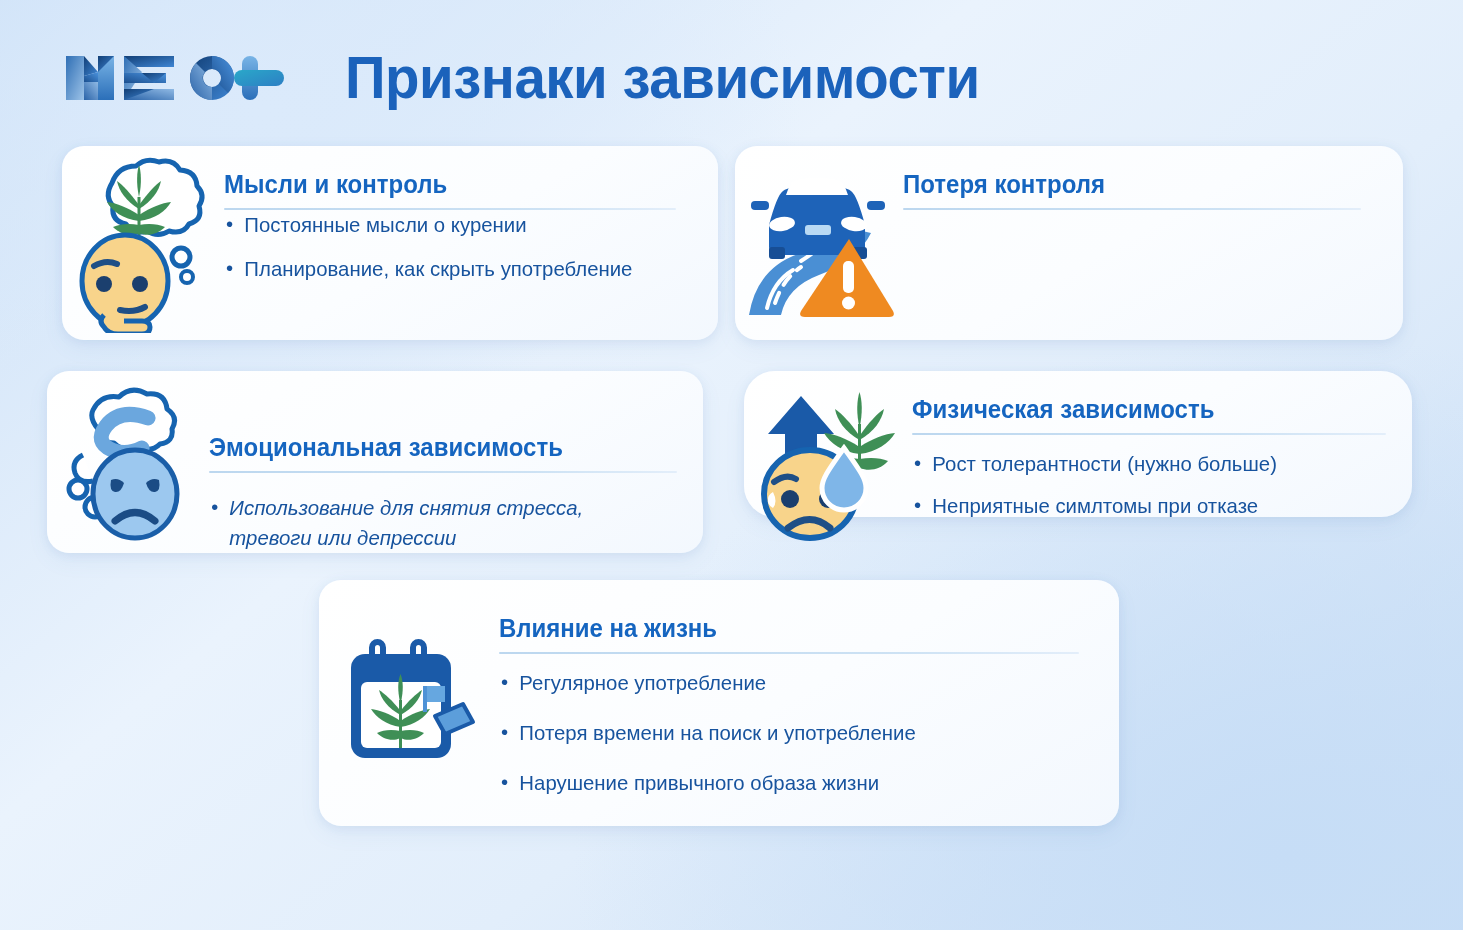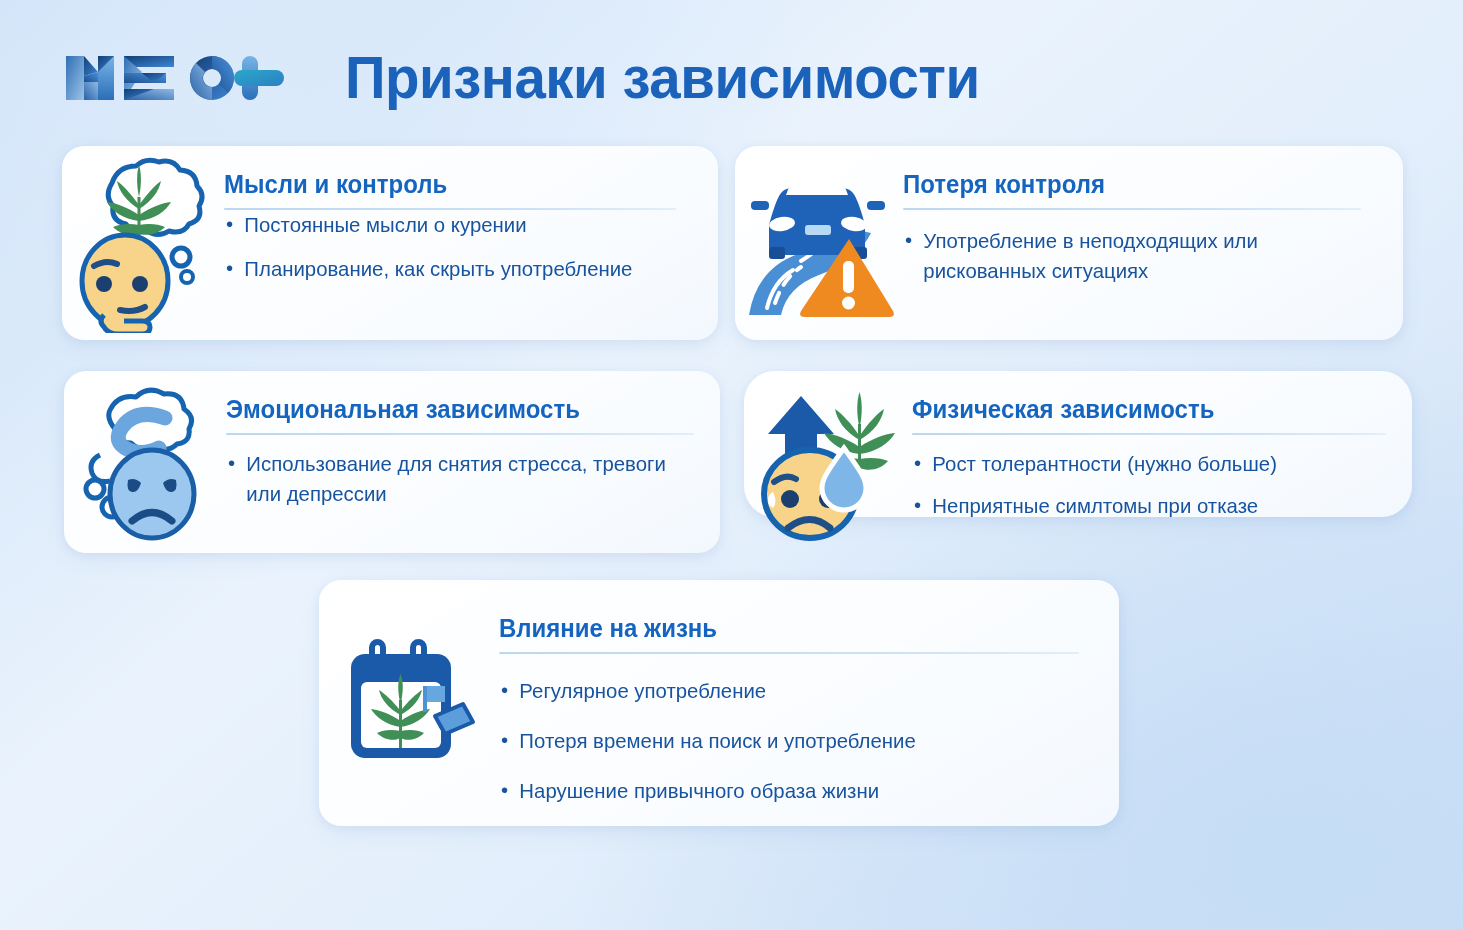--- a/index.html
+++ b/index.html
@@ -110,43 +110,43 @@
     position: absolute;
     left: 2px;
     top: -1px;
     color: #17539e;
     font-size: 21px;
   }
 
   
   #card-thoughts   { left: 62px;  top: 146px; width: 656px; height: 194px; }
   #card-control    { left: 735px; top: 146px; width: 668px; height: 194px; }
-  #card-emotional  { left: 64px;  top: 371px; width: 656px; height: 182px; }
+  #card-emotional  { left: 47px;  top: 371px; width: 656px; height: 182px; align-items: flex-end; }
   #card-physical   { left: 744px; top: 371px; width: 668px; height: 146px; border-radius: 31px; }
   #card-life       { left: 319px; top: 580px; width: 800px; height: 246px; }
 
   #card-thoughts  .card-icon { width: 162px; height: 194px; }
   #card-control   .card-icon { width: 168px; height: 194px; }
   #card-emotional .card-icon { width: 162px; height: 182px; }
   #card-physical  .card-icon { width: 168px; height: 182px; }
   #card-life      .card-icon { width: 180px; height: 246px; }
 
   #card-thoughts  .card-body { padding-right: 42px; }
   #card-control   .card-body { padding-right: 42px; }
   #card-emotional .card-body { padding-right: 26px; }
   #card-physical  .card-body { padding-right: 26px; }
   #card-life      .card-body { padding-right: 40px; padding-top: 34px; }
 
   #card-thoughts  .bullets { }
   #card-thoughts  .bullets li { margin-bottom: 14px; }
   #card-control   .bullets { margin-top: 16px; }
-  #card-emotional .bullets { margin-top: 14px; }
+  #card-emotional .bullets { margin-top: 20px; font-style: italic; }
   #card-physical  .bullets { margin-top: 14px; }
   #card-physical  .bullets li { margin-bottom: 12px; }
-  #card-life      .bullets { margin-top: 22px; }
+  #card-life      .bullets { margin-top: 14px; }
   #card-life      .bullets li { margin-bottom: 20px; }
 
   svg { display: block; }
 </style>
 </head>
 <body>
 
 <div class="page">
 
   <div class="header">
@@ -269,23 +269,20 @@
         <rect x="112" y="84" width="16" height="12" rx="3" fill="#174e95"></rect>
 
         <path d="M110 76 L154 148 q3 6-4 6 L66 154 q-7 0-4-6z" fill="#ef8a21"></path>
         <rect x="104" y="98" width="11" height="32" rx="5" fill="#ffffff"></rect>
         <circle cx="109.5" cy="140" r="6.5" fill="#ffffff"></circle>
       </svg>
     </div>
     <div class="card-body">
       <div class="card-title">Потеря контроля</div>
       <div class="divider"></div>
-      <ul class="bullets">
-        <li>Употребление в неподходящих или рискованных ситуациях</li>
-      </ul>
     </div>
   </div>
 
   <div class="card" id="card-emotional">
     <div class="card-icon">
       <svg viewBox="0 0 150 160" width="150" height="160">
 
         <path d="M40 28 q8-16 26-13 q12-12 28-3 q18-2 20 15 q12 8 5 20 q2 13-12 15
                  q-9 9-22 3 q-14 6-24-4 q-16 0-16-14 q-9-11-5-19z" fill="#ffffff" stroke="#1664b0" stroke-width="5" stroke-linejoin="round"></path>
 

